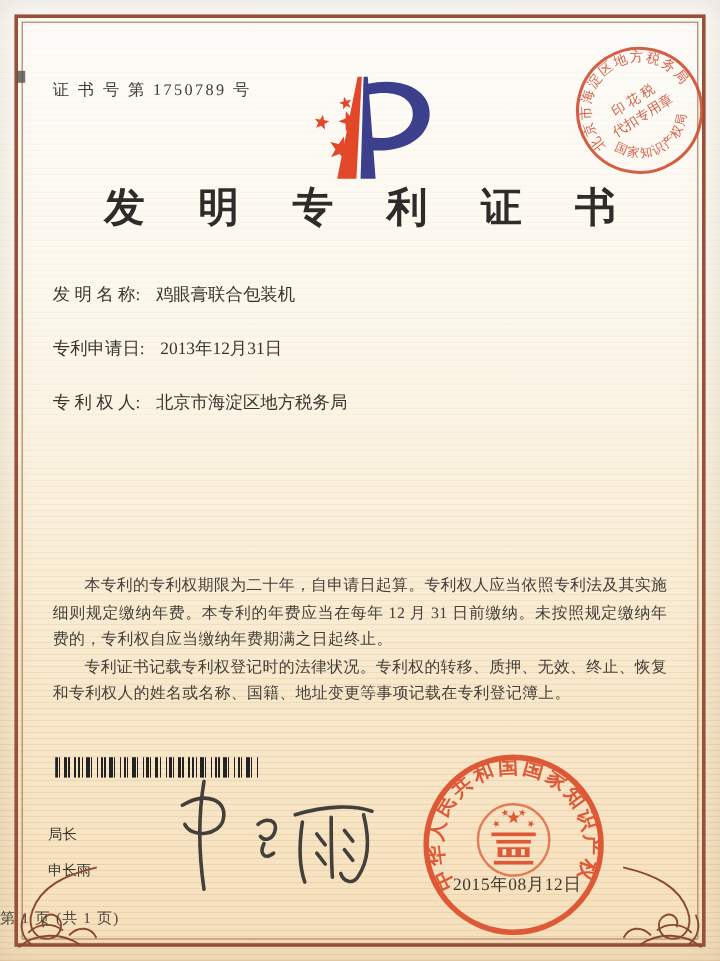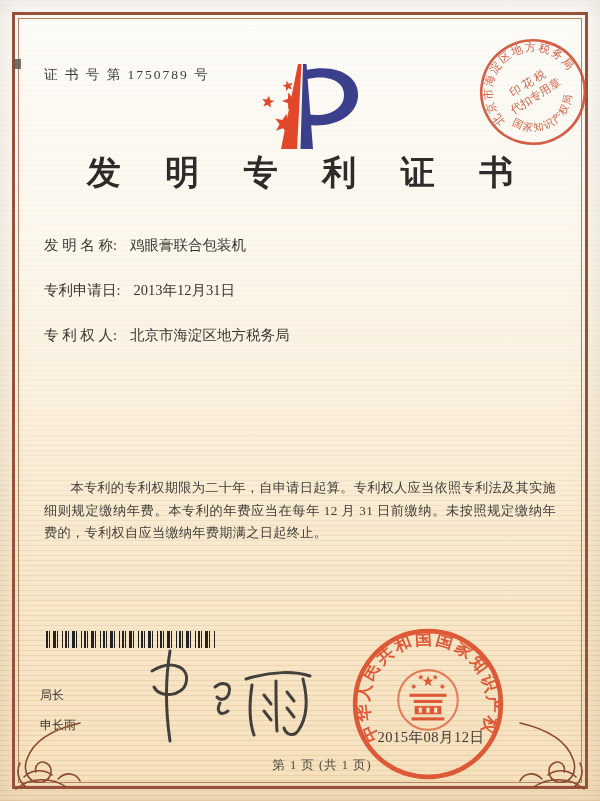--- a/index.html
+++ b/index.html
@@ -48,22 +48,22 @@
       repeating-linear-gradient(90deg,#222 0 2px,transparent 2px 3px,#222 3px 4px,transparent 4px 7px,#222 7px 10px,transparent 10px 11px,#222 11px 12px,transparent 12px 16px,#222 16px 17px,transparent 17px 19px);
   }
   .director{position:absolute;left:40px;top:680px;font-size:12px;color:#39362f;line-height:30px;}
   .signature{position:absolute;left:140px;top:645px;width:185px;height:100px;}
   .seal{position:absolute;left:350px;top:626px;width:156px;height:156px;opacity:0.93;}
   .issue-date{
     position:absolute;left:356px;top:728px;width:150px;text-align:center;
     font-size:14.5px;color:#403830;letter-spacing:0.5px;z-index:5;
   }
   .footer{
-    position:absolute;left:0;right:0;top:757px;text-align:center;
-    font-size:12.5px;color:#4a453d;letter-spacing:1px;margin-left:44px;
+    position:absolute;left:0;right:0;top:757px;text-align:left;
+    font-size:12.5px;color:#4a453d;letter-spacing:1px;
   }
   .tax-stamp{position:absolute;left:477px;top:36px;width:112px;height:112px;opacity:0.88;}
   .flourish{position:absolute;width:74px;height:74px;}
   .flourish.bl{left:10px;bottom:8px;}
   .flourish.br{right:10px;bottom:8px;transform:scaleX(-1);}
   .scan-artifact{position:absolute;left:14px;top:59px;width:7px;height:10px;background:#55504a;opacity:0.8;}
   .stamp-red{fill:#cf4a2e;}
   .seal-red{fill:#dd4f2d;}
 </style>
 </head>
@@ -108,20 +108,21 @@
     <div class="field-row">
       <span class="field-label">专利申请日: </span><span class="field-value">2013年12月31日</span>
     </div>
     <div class="field-row">
       <span class="field-label">专 利 权 人: </span><span class="field-value">北京市海淀区地方税务局</span>
     </div>
   </div>
 
   <div class="body-text">
     <p>本专利的专利权期限为二十年，自申请日起算。专利权人应当依照专利法及其实施细则规定缴纳年费。本专利的年费应当在每年 12 月 31 日前缴纳。未按照规定缴纳年费的，专利权自应当缴纳年费期满之日起终止。</p>
+    <p>专利证书记载专利权登记时的法律状况。专利权的转移、质押、无效、终止、恢复和专利权人的姓名或名称、国籍、地址变更等事项记载在专利登记簿上。</p>
   </div>
 
   <div class="barcode"></div>
 
   <div class="director">
     <div>局长</div>
     <div>申长雨</div>
   </div>
 
   <svg class="signature" viewBox="0 0 185 100">

